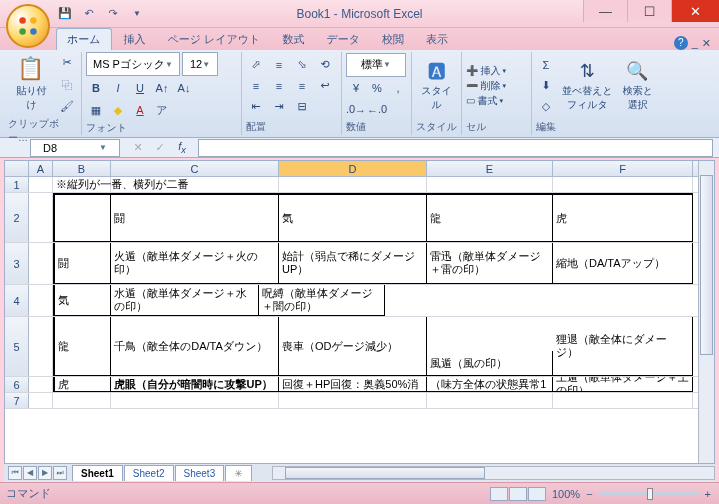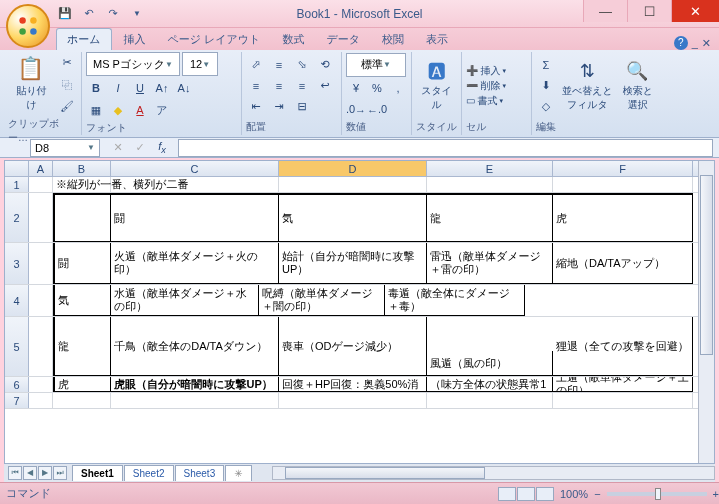--- a/index.html
+++ b/index.html
@@ -24,21 +24,21 @@
 .bigbtn{display:flex;flex-direction:column;align-items:center;gap:2px;padding:2px 4px;font-size:10px;color:#2a4a7a;text-align:center}
 .smallbtn{width:20px;height:20px;display:flex;align-items:center;justify-content:center;font-size:11px;color:#2a4a7a;border:1px solid transparent}
 .font-row{display:flex;gap:2px;align-items:center;flex-wrap:wrap;width:152px}
 .combo{background:#fff;border:1px solid #98a8c0;height:18px;font-size:11px;padding:11px 2px;display:flex;align-items:center;justify-content:center}
 .combo .arr{font-size:8px;color:#578}
 .align-grid{display:grid;grid-template-columns:repeat(4,22px);grid-auto-rows:20px;gap:1px}
 .num-col{display:flex;flex-direction:column;gap:1px}
 .style-col,.cell-col,.edit-col{display:flex;flex-direction:column;gap:1px;font-size:10px}
 .mini-row{display:flex;align-items:center;gap:2px;color:#2a4a7a}
 .formula-bar{height:20px;background:#e8eef8;border-bottom:1px solid #9eb0cc;display:flex;align-items:center}
-.namebox{width:70px;height:18px;background:#fff;border:1px solid #98a8c0;margin-left:30px;display:flex;align-items:center;padding:0 4px;font-size:11px;justify-content:space-between}
+.namebox{width:90px;height:18px;background:#fff;border:1px solid #98a8c0;margin-left:30px;display:flex;align-items:center;padding:0 12px;font-size:11px;justify-content:space-between}
 .fx-btns{display:flex;margin-left:8px;gap:2px}
 .fx-input{flex:1;height:18px;background:#fff;border:1px solid #98a8c0;margin:0 6px}
 .sheet-area{position:absolute;top:160px;left:4px;right:4px;bottom:40px;background:#fff;border:1px solid #9eb0cc;overflow:hidden}
 .col-headers{display:flex;height:16px;background:linear-gradient(#f0f4fa,#dce4f0);border-bottom:1px solid #aab8d0}
 .corner{width:24px;border-right:1px solid #aab8d0;background:linear-gradient(#f0f4fa,#dce4f0)}
 .colh{border-right:1px solid #aab8d0;text-align:center;font-size:11px;color:#2a4a7a;line-height:16px}
 .colh.active{background:#f8c869}
 .grid-rows{position:relative}
 .row{display:flex;border-bottom:1px solid #d4d8de}
 .rowh{width:24px;background:linear-gradient(#f0f4fa,#dce4f0);border-right:1px solid #aab8d0;text-align:center;font-size:11px;color:#2a4a7a;display:flex;align-items:center;justify-content:center}
@@ -47,21 +47,21 @@
 .bl{border-left:2px solid #000}.br{border-right:2px solid #000}.bt{border-top:2px solid #000}.bb{border-bottom:2px solid #000}
 .ib{border-right:1px solid #000!important;border-bottom:1px solid #000!important}
 .sheet-tabs{position:absolute;bottom:22px;left:4px;right:4px;height:18px;background:#e0e6f0;display:flex;align-items:center;font-size:10px}
 .nav-btns{display:flex;gap:1px;padding:0 4px}
 .nav-btn{width:14px;height:14px;border:1px solid #98a8c0;background:#f0f4fa;font-size:8px;text-align:center;line-height:12px;color:#578}
 .stab{padding:2px 8px;background:#fff;border:1px solid #98a8c0;border-bottom:none;color:#2a5aa8;margin-left:1px}
 .stab.active{background:#fff;font-weight:bold;color:#000}
 .hscroll{flex:1;margin-left:20px;height:14px;background:#e8ecf4;border:1px solid #b0b8c8;position:relative}
 .hscroll-thumb{position:absolute;left:12px;width:200px;top:0;bottom:0;background:linear-gradient(#f4f6fa,#d8deea);border:1px solid #98a8c0}
 .statusbar{position:absolute;bottom:0;left:0;right:0;height:22px;background:linear-gradient(#f2c8d4,#eab8c6);border-top:1px solid #d898a8;display:flex;align-items:center;padding:0 6px;font-size:11px;color:#3a5a8a}
-.status-right{position:absolute;right:0;display:flex;align-items:center;gap:6px}
+.status-right{position:absolute;right:8px;display:flex;align-items:center;gap:6px}
 .view-btns{display:flex;gap:1px}
 .view-btn{width:18px;height:14px;border:1px solid #98a8c0;background:#e8eef8}
 .zoom-slider{width:100px;height:4px;background:#c8d0e0;position:relative}
 .zoom-thumb{position:absolute;left:48px;top:-4px;width:6px;height:12px;background:#f0f4fa;border:1px solid #888}
 .vscroll{position:absolute;right:0;top:0;bottom:0;width:16px;background:#e8ecf4;border-left:1px solid #b0b8c8}
 .vscroll-thumb{position:absolute;top:14px;height:180px;left:1px;right:1px;background:linear-gradient(90deg,#f4f6fa,#d8deea);border:1px solid #98a8c0}
 </style>
 </head>
 <body>
 
@@ -293,40 +293,39 @@
         <div class="cell cC bt ib">闘</div>
         <div class="cell cD bt ib">気</div>
         <div class="cell cE bt ib">龍</div>
         <div class="cell cF bt ib br">虎</div>
       </div>
       <div class="row" style="height: 42px;">
         <div class="rowh">3</div>
         <div class="cell cA"></div>
         <div class="cell cB bl ib">闘</div>
         <div class="cell cC ib" style="white-space: pre-wrap; line-height: 1.15;">火遁（敵単体ダメージ＋火の印）</div>
-        <div class="cell cD ib" style="white-space: pre-wrap; line-height: 1.15;">始計（自分が暗闇時に攻撃UP）</div>
+        <div class="cell cD ib" style="white-space: pre-wrap; line-height: 1.15;">始計（弱点で稀にダメージUP）</div>
         <div class="cell cE ib" style="white-space: pre-wrap; line-height: 1.15;">雷迅（敵単体ダメージ＋雷の印）</div>
         <div class="cell cF ib br" style="white-space: pre-wrap; line-height: 1.15;">縮地（DA/TAアップ）</div>
       </div>
       <div class="row" style="height: 32px;">
         <div class="rowh">4</div>
         <div class="cell cA"></div>
         <div class="cell cB bl ib">気</div>
         <div class="cell cD ib" style="white-space: pre-wrap; line-height: 1.15;">水遁（敵単体ダメージ＋水の印）</div>
         <div class="cell cE ib" style="white-space: pre-wrap; line-height: 1.15;">呪縛（敵単体ダメージ＋闇の印）</div>
-        <div class="cell cF ib br" style="white-space: pre-wrap; line-height: 1.15;">毒遁（敵全体にダメージ＋毒）</div>
       </div>
       <div class="row" style="height: 60px;">
         <div class="rowh">5</div>
         <div class="cell cA"></div>
         <div class="cell cB bl ib">龍</div>
         <div class="cell cC ib" style="white-space: pre-wrap; line-height: 1.15;">千鳥（敵全体のDA/TAダウン）</div>
         <div class="cell cD ib" style="white-space: pre-wrap; line-height: 1.15;">喪車（ODゲージ減少）</div>
         <div class="cell cE ib" style="white-space: pre-wrap; line-height: 1.15; margin-top: 34px;">風遁（風の印）</div>
-        <div class="cell cF ib br" style="white-space: pre-wrap; line-height: 1.15;">狸退（全ての攻撃を回避）</div>
+        <div class="cell cF ib br" style="white-space: pre-wrap; line-height: 1.15;">狸退（敵全体にダメージ）</div>
       </div>
       <div class="row" style="height: 16px;">
         <div class="rowh">6</div>
         <div class="cell cA"></div>
         <div class="cell cB bl ib bb">虎</div>
         <div class="cell cC ib bb" style="white-space: pre-wrap; line-height: 1.15; font-weight: bold;">虎眼（自分が暗闇時に攻撃UP）</div>
         <div class="cell cD ib bb" style="white-space: pre-wrap; line-height: 1.15;">活殺（自分の状態異常全て回復＋HP回復：奥義50%消費）</div>
         <div class="cell cE ib bb" style="white-space: pre-wrap; line-height: 1.15;">蛍火
 （味方全体の状態異常1つ回復）</div>
         <div class="cell cF ib br bb" style="white-space: pre-wrap; line-height: 1.15;">土遁（敵単体ダメージ＋土の印）</div>

